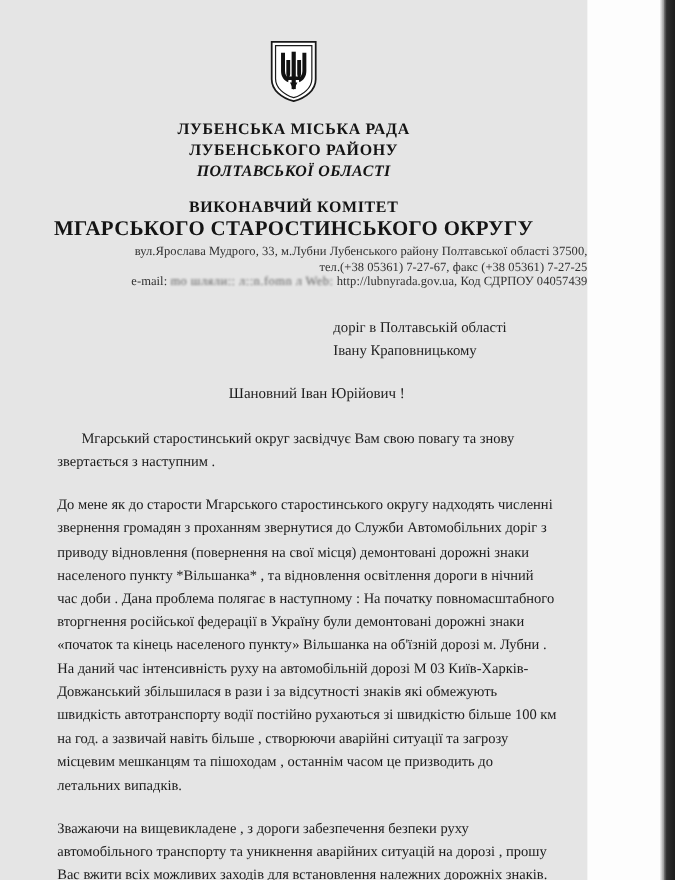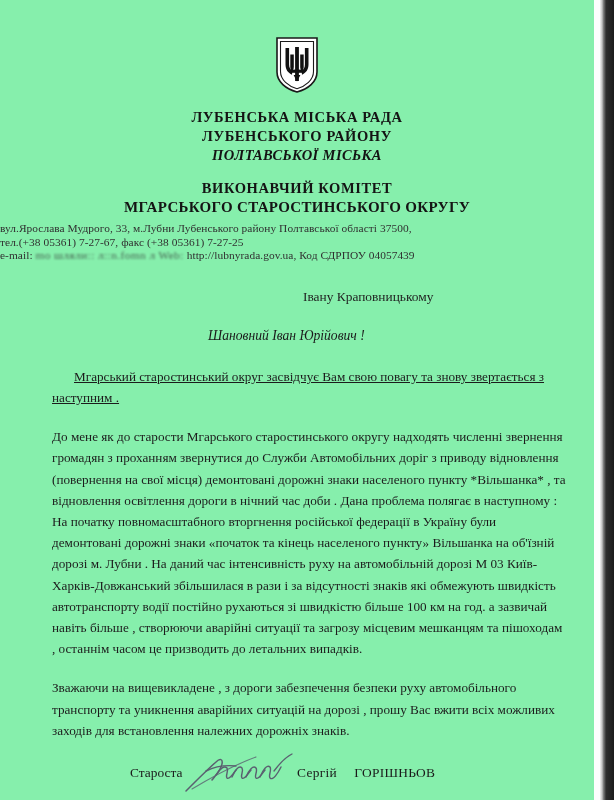--- a/index.html
+++ b/index.html
@@ -30,23 +30,23 @@
     top: 0;
     right: 11px;
     width: 3px;
     height: 800px;
     background: linear-gradient(to right, #f2f2f2 0%, #c9c9c9 60%, #9a9a9a 100%);
   }
   #sheet {
     position: absolute;
     left: 0;
     top: 0;
-    width: 594px;
-    height: 800px;
-    background: #86efac;
+    width: 534px;
+    height: 800px;
+    background: #e5e5e5;
   }
 
   
   .emblem-wrap {
     text-align: center;
     padding-top: 36px;
   }
   .emblem {
     display: inline-block;
     line-height: 0;
@@ -65,26 +65,26 @@
     color: #141414;
   }
   .lh-line.italicish {
     font-style: italic;
     letter-spacing: 0.4px;
   }
   .lh-line.sub {
     margin-top: 14px;
   }
   .lh-line.sub2 {
-    font-size: 15px;
+    font-size: 19px;
     letter-spacing: 0.3px;
   }
 
   .contact {
-    text-align: left;
+    text-align: right;
     margin-top: 5px;
     font-size: 11.4px;
     line-height: 13.6px;
     color: #303030;
     letter-spacing: 0.05px;
   }
   .contact .blurred {
     filter: blur(1.15px);
     opacity: 0.72;
     letter-spacing: 0.4px;
@@ -99,42 +99,40 @@
     line-height: 21px;
     color: #1f1f1f;
   }
 
   
   .salutation {
     margin-top: 21px;
     margin-left: 208px;
     font-size: 13.6px;
     color: #1a1a1a;
-    font-style: italic;
   }
 
   
   .body-block {
     margin-top: 15px;
     padding-left: 52px;
     padding-right: 28px;
     font-size: 13.2px;
     line-height: 21.2px;
     color: #1c1c1c;
     text-align: left;
   }
   .para {
     margin: 0 0 18px 0;
   }
   .para.indented {
     text-indent: 22px;
   }
   .para-spaced {
     margin-top: 22px;
-    text-decoration: underline;
   }
 
   
   .signature-row {
     position: relative;
     margin-top: 24px;
     padding-left: 130px;
     font-size: 13.4px;
     color: #1a1a1a;
     white-space: nowrap;
@@ -183,38 +181,39 @@
             <path d="M17.2 33.6 h11.6 v3.2 h-11.6 Z"></path>
             <path d="M19.6 38.9 h6.8 l-3.4 6.6 Z"></path>
           </g>
         </svg>
       </span>
     </div>
 
     <div class="letterhead">
       <div class="lh-line">ЛУБЕНСЬКА МІСЬКА РАДА</div>
       <div class="lh-line">ЛУБЕНСЬКОГО РАЙОНУ</div>
-      <div class="lh-line italicish">ПОЛТАВСЬКОЇ МІСЬКА</div>
+      <div class="lh-line italicish">ПОЛТАВСЬКОЇ ОБЛАСТІ</div>
       <div class="lh-line sub">ВИКОНАВЧИЙ КОМІТЕТ</div>
       <div class="lh-line sub2">МГАРСЬКОГО СТАРОСТИНСЬКОГО ОКРУГУ</div>
     </div>
 
     <div class="contact">
       <div>вул.Ярослава Мудрого, 33, м.Лубни Лубенського району Полтавської області 37500,</div>
       <div>тел.(+38 05361) 7-27-67, факс (+38 05361) 7-27-25</div>
       <div>
         <span>e-mail:</span>
         <span class="blurred">mo    шляли:: л::n.fomn  л</span>
         <span class="blurred">Web:</span>
         <span>http://lubnyrada.gov.ua,</span>
         <span>Код СДРПОУ 04057439</span>
       </div>
     </div>
 
     <div class="addressee">
+      <div>доріг  в  Полтавській області</div>
       <div>Івану  Краповницькому</div>
     </div>
 
     <div class="salutation">Шановний Іван Юрійович !</div>
 
     <div class="body-block">
       <p class="para indented para-spaced">Мгарський старостинський округ  засвідчує  Вам свою повагу та знову звертається з наступним .</p>
       <p class="para">До мене  як до старости  Мгарського старостинського округу  надходять численні звернення громадян  з проханням  звернутися до Служби Автомобільних доріг  з приводу  відновлення (повернення на свої місця) демонтовані  дорожні знаки  населеного пункту *Вільшанка* , та відновлення освітлення дороги в нічний час доби . Дана проблема полягає в наступному : На початку повномасштабного  вторгнення російської федерації в Україну  були демонтовані  дорожні знаки  «початок та кінець населеного пункту» Вільшанка на об'їзній дорозі м. Лубни . На даний час інтенсивність руху на автомобільній дорозі М 03 Київ-Харків-Довжанський  збільшилася в рази і за відсутності знаків які обмежують швидкість автотранспорту  водії постійно рухаються зі швидкістю більше 100 км на год. а зазвичай навіть більше ,  створюючи аварійні ситуації та загрозу місцевим  мешканцям  та  пішоходам , останнім часом  це призводить до  летальних випадків.</p>
       <p class="para">Зважаючи на вищевикладене , з дороги забезпечення безпеки руху автомобільного транспорту та уникнення аварійних ситуацій  на дорозі , прошу Вас  вжити всіх можливих заходів для встановлення належних дорожніх знаків.</p>
     </div>

